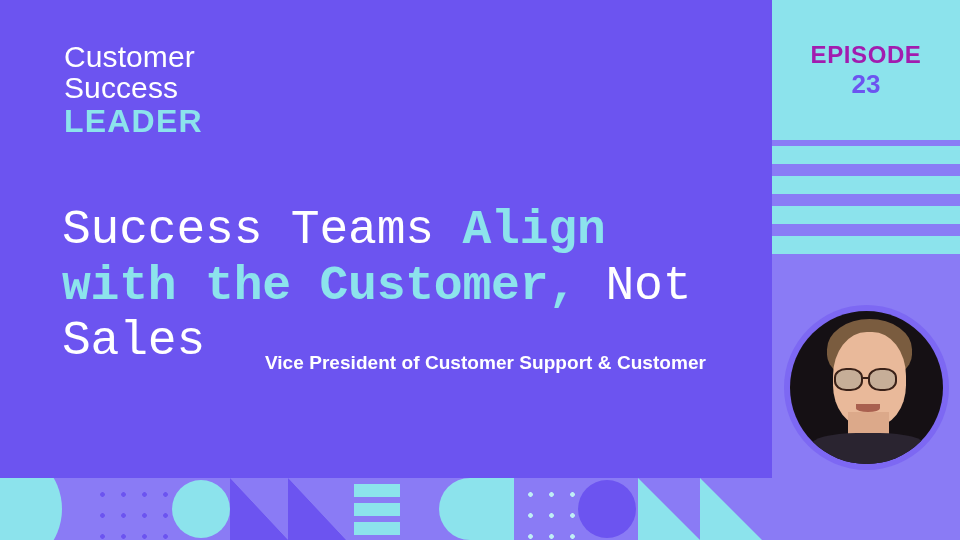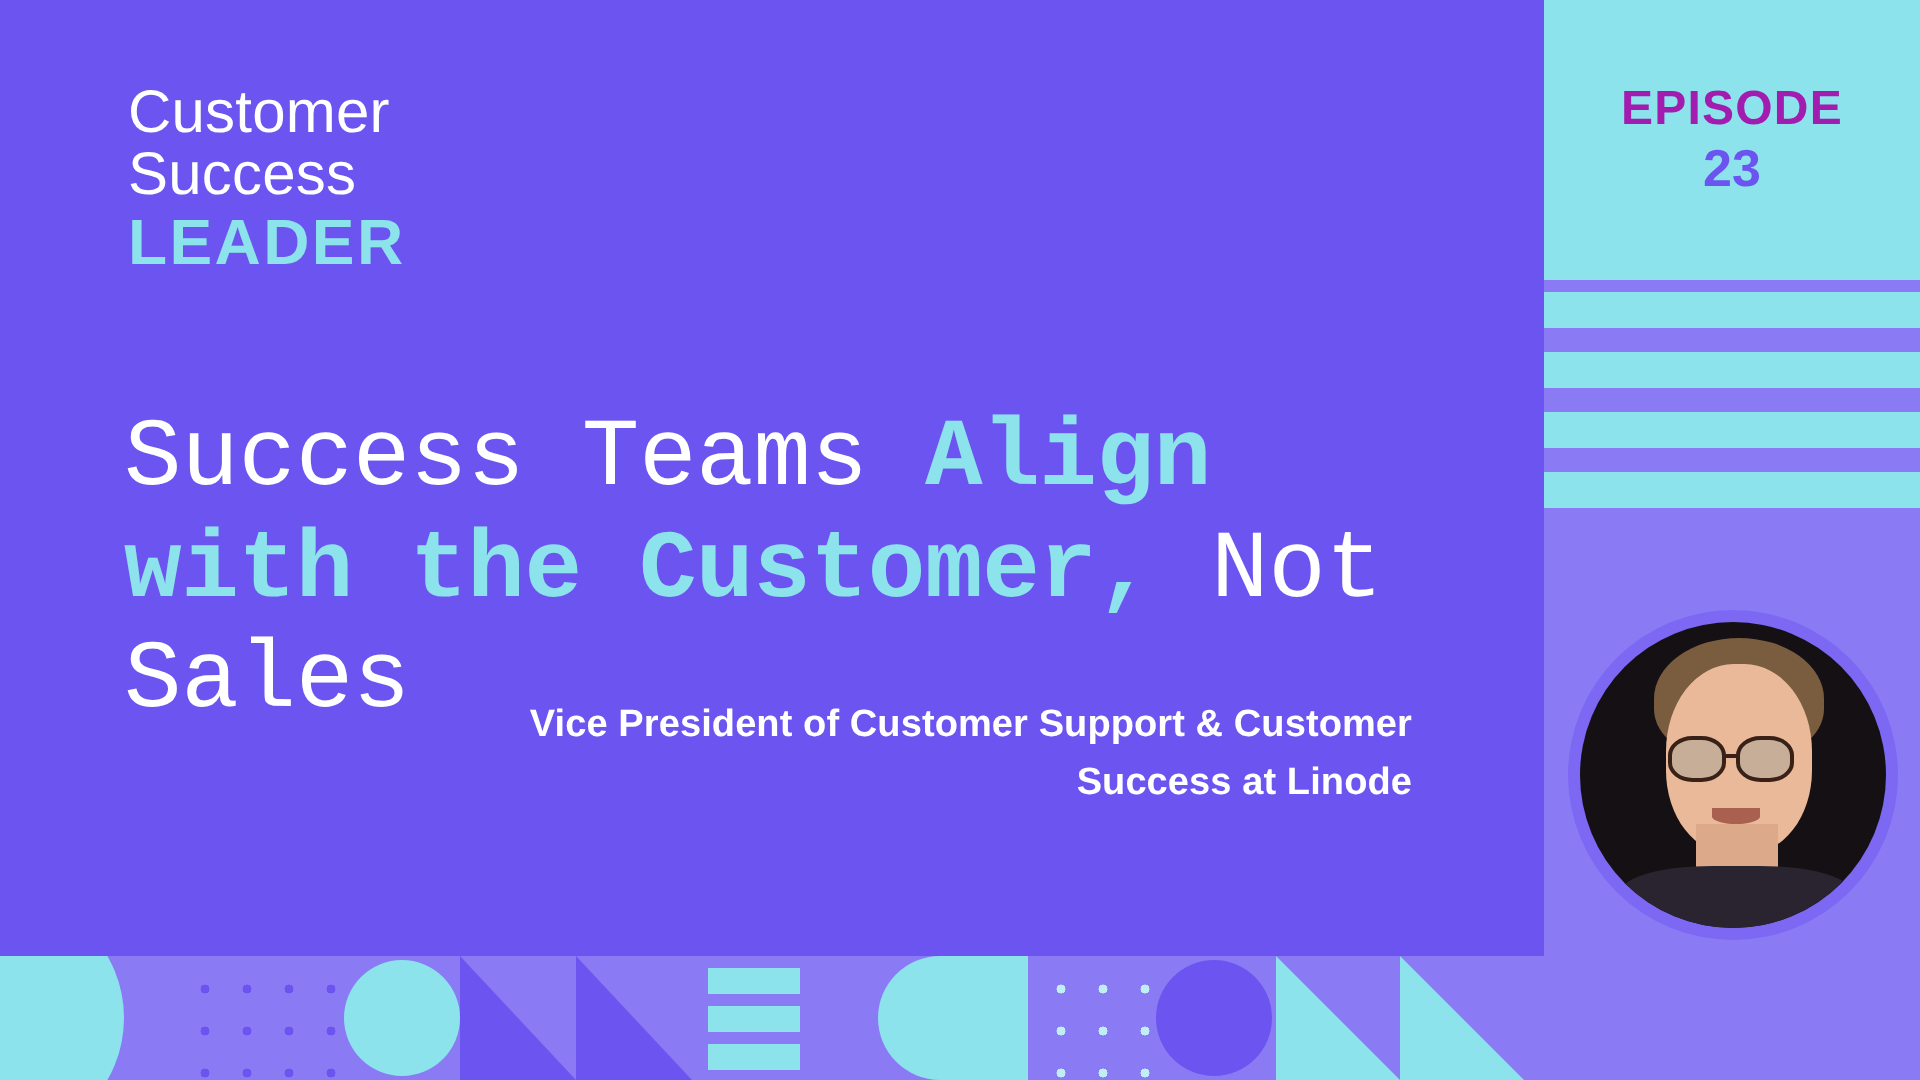--- a/index.html
+++ b/index.html
@@ -336,21 +336,20 @@
     <div class="stripe s4"></div>
   </div>
 
   <div class="title">
     <span>Success Teams </span><span class="hl">Align with the Customer,</span><span> Not Sales</span>
   </div>
 
   <div class="guest">
     <div class="guest-role">
       <div>Vice President of Customer Support &amp; Customer</div>
-      <div>Success at Linode</div>
     </div>
   </div>
 
   <div class="avatar">
     <div class="avatar-inner">
       <div class="ava-hair"></div>
       <div class="ava-face"></div>
       <div class="ava-neck"></div>
       <div class="ava-glass l"></div>
       <div class="ava-glass r"></div>

